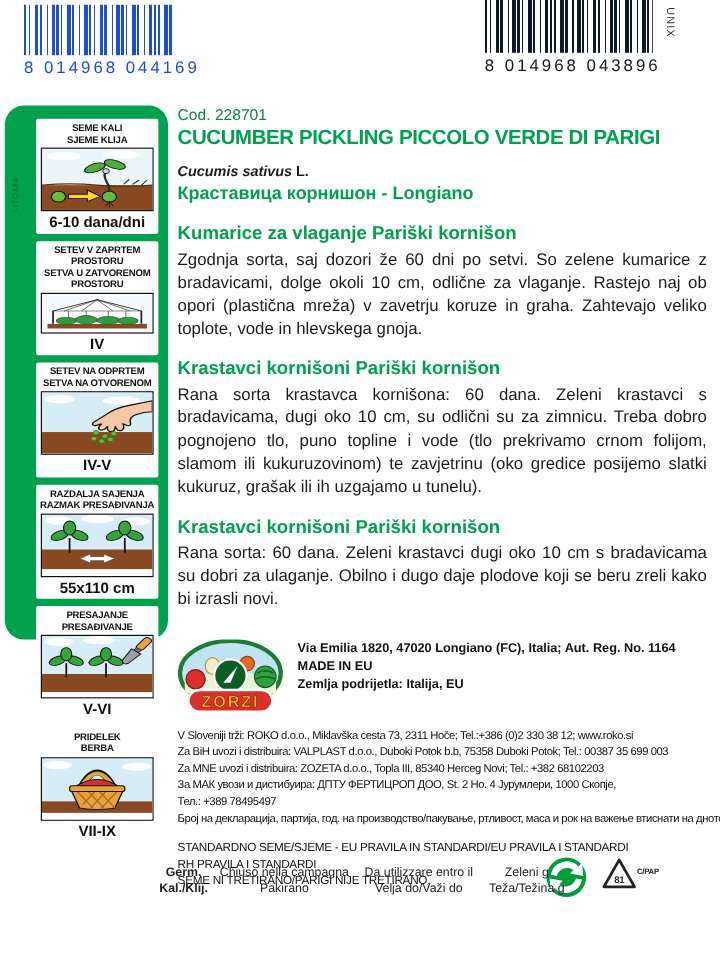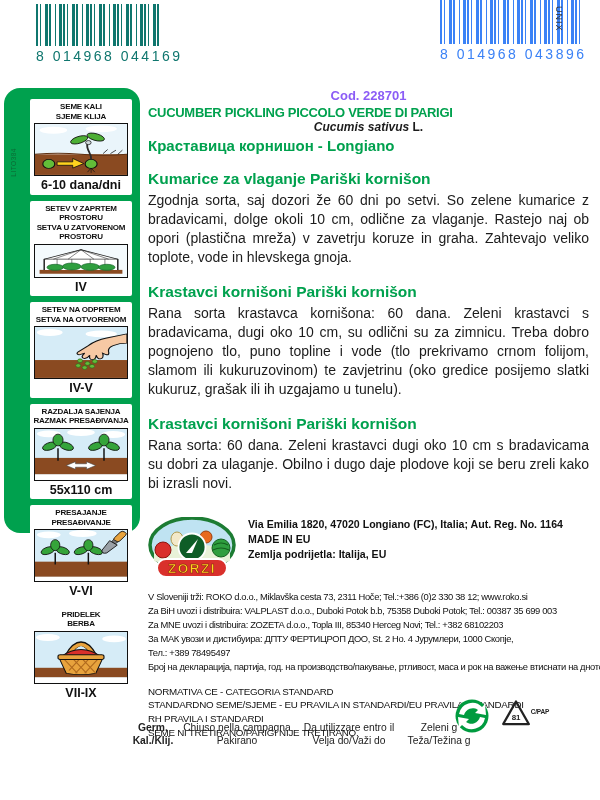--- a/index.html
+++ b/index.html
@@ -10,23 +10,23 @@
   
   .bc { position:absolute; }
   .bc .bars { width:100%; background:repeating-linear-gradient(90deg,
       currentColor 0 2px, transparent 2px 4px,
       currentColor 4px 5px, transparent 5px 9px,
       currentColor 9px 12px, transparent 12px 13px,
       currentColor 13px 15px, transparent 15px 19px,
       currentColor 19px 20px, transparent 20px 23px,
       currentColor 23px 26px, transparent 26px 27px); }
   .bc .num { font-size:14px; letter-spacing:2.5px; margin-top:2px; white-space:nowrap; }
-  .bc-left  { left:36px; top:4px; width:124px; color:#0f766e; }
+  .bc-left  { left:20px; top:4px; width:124px; color:#1d4ed8; }
   .bc-left  .bars { height:42px; }
-  .bc-right { left:404px; top:0; width:140px; color:#3b82f6;margin-left:36px; }
+  .bc-right { left:404px; top:0; width:140px; color:#0f172a; }
   .bc-right .bars { height:44px; }
   .unix-label { position:absolute; left:554px; top:6px; writing-mode:vertical-rl;
                 font-size:9px; letter-spacing:1px; color:#333; }
 
   
   .green-panel { position:absolute; left:4px; top:88px; width:136px; height:445px;
                  background:#00a14e; border-radius:16px; }
   .print-code { position:absolute; left:6px; top:60px; writing-mode:vertical-rl;
                 transform:rotate(180deg); font-size:6.5px; color:#0b6b35; letter-spacing:0.5px; }
   .cells { position:absolute; left:26px; top:11px; width:102px; height:603px;
@@ -36,23 +36,23 @@
   .cell-title { font-weight:bold; font-size:8px; letter-spacing:-0.2px; line-height:1.2;
                 text-align:center; color:#101010; }
   .cell-title span { display:block; }
   .picto { flex:1; width:94px; border:1.6px solid #101010; margin:2px 0; background:#fff;
            display:flex; min-height:0; }
   .picto svg { width:100%; height:100%; display:block; }
   .cell-value { font-weight:bold; font-size:12.5px; color:#101010; line-height:1.15; white-space:nowrap; }
 
   
   .content { position:absolute; left:148px; top:88px; width:441px; color:#1c1c1c; }
-  .code  { font-weight:bold; font-size:13px; color:#8b5cf6;text-align:center; }
-  .title { color:#00a14e; font-weight:bold; font-size:13px; letter-spacing:-0.3px; line-height:1.1; margin-top:3px; white-space:nowrap; }
-  .latin { font-size:12px; font-weight:bold; margin-top:0;text-align:center; }
+  .code  { font-weight:normal; font-size:13px; color:#15803d; }
+  .title { color:#00a14e; font-weight:bold; font-size:17px; letter-spacing:-0.3px; line-height:1.1; margin-top:3px; white-space:nowrap; }
+  .latin { font-size:12px; font-weight:bold; margin-top:11px; }
   .latin .it { font-style:italic; }
   .subtitle { color:#00a14e; font-weight:bold; font-size:15px; margin-top:3px; }
   .section  { margin-top:16px; }
   .section h3 { color:#00a14e; font-weight:bold; font-size:15.5px; line-height:1.15; }
   .section p  { margin-top:3px; font-size:14px; line-height:1.36; text-align:justify; }
 
   .producer-row { margin-top:24px; display:flex; align-items:flex-start; }
   .zorzi-logo { width:88px; height:64px; flex:none; }
   .producer-info { margin-left:12px; font-size:10.6px; font-weight:bold; line-height:1.42; color:#111; }
   .producer-info div { white-space:nowrap; }
@@ -309,21 +309,20 @@
     <div class="distributors">
       <div>V Sloveniji trži: ROKO d.o.o., Miklavška cesta 73, 2311 Hoče; Tel.:+386 (0)2 330 38 12; www.roko.si</div>
       <div>Za BiH uvozi i distribuira: VALPLAST d.o.o., Duboki Potok b.b, 75358 Duboki Potok; Tel.: 00387 35 699 003</div>
       <div>Za MNE uvozi i distribuira: ZOZETA d.o.o., Topla III, 85340 Herceg Novi; Tel.: +382 68102203</div>
       <div>За МАК увози и дистибуира: ДПТУ ФЕРТИЦРОП ДОО, St. 2 Но. 4 Јурумлери, 1000 Скопје,</div>
       <div>Тел.: +389 78495497</div>
       <div>Број на декларација, партија, год. на производство/пакување, ртливост, маса и рок на важење втиснати на дното.</div>
     </div>
 
     <div class="regulations">
-      <div>NORMATIVA CE - CATEGORIA STANDARD</div>
       <div>STANDARDNO SEME/SJEME - EU PRAVILA IN STANDARDI/EU PRAVILA I STANDARDI</div>
       <div>RH PRAVILA I STANDARDI</div>
       <div>SEME NI TRETIRANO/PARIGI NIJE TRETIRANO.</div>
       <div class="recycle-icons">
         <svg width="34" height="34" viewBox="0 0 34 34">
           <circle cx="17" cy="17" r="16.5" fill="#009b3f"></circle>
           <path d="M4 15 A13.5 13.5 0 0 1 27 8 L30 5 L31 16 L20 14 L23 11 A9 9 0 0 0 9 16 Z" fill="#fff"></path>
           <path d="M30 19 A13.5 13.5 0 0 1 7 26 L4 29 L3 18 L14 20 L11 23 A9 9 0 0 0 25 18 Z" fill="#fff"></path>
         </svg>
         <div class="tri-wrap">

